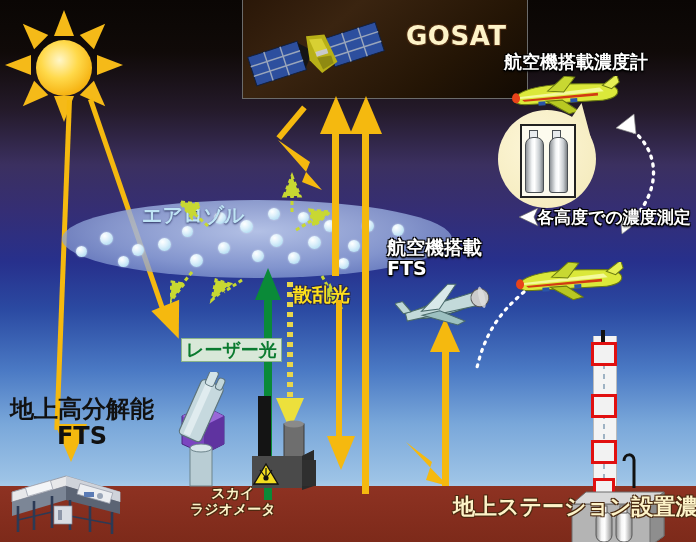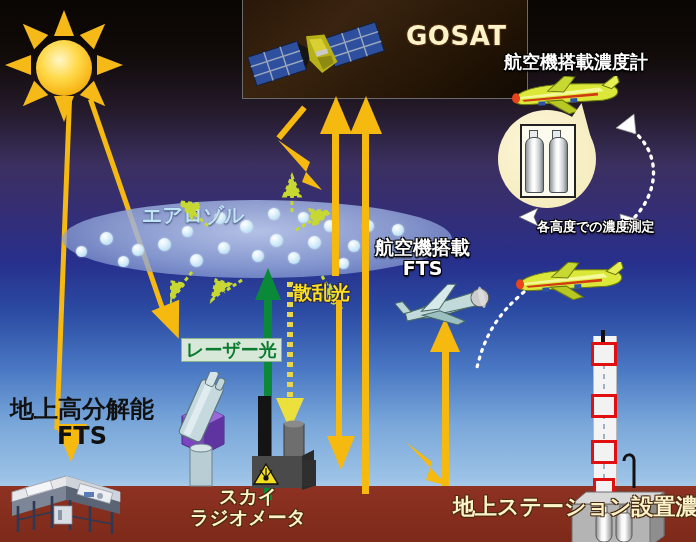--- a/index.html
+++ b/index.html
@@ -31,21 +31,21 @@
   #sun{left:10px;top:14px;width:108px;height:108px;}
   .sunray{position:absolute;width:0;height:0;border-left:10px solid transparent;
     border-right:10px solid transparent;border-bottom:26px solid #f5ba18;}
   #sundisc{position:absolute;left:26px;top:26px;width:56px;height:56px;border-radius:50%;
     background:radial-gradient(circle at 42% 36%,#fff6c8 0%,#ffd94a 38%,#f6b414 72%,#e09c07 100%);}
   
   .lbl{position:absolute;white-space:pre;line-height:1.12;font-weight:bold;}
   .wh{color:#ffffff;text-shadow:1px 1px 0 #000,-1px 1px 0 #000,1px -1px 0 #000,-1px -1px 0 #000,0 2px 2px #000;}
   .cream{color:#fdf3c8;text-shadow:1px 1px 0 #4a2a10,-1px 1px 0 #4a2a10,1px -1px 0 #4a2a10,-1px -1px 0 #4a2a10;padding-left:28px;}
   .blk{color:#111111;}
-  .ylw{color:#ffe01b;text-shadow:1px 1px 0 #2a2a50,-1px 1px 0 #2a2a50,1px -1px 0 #2a2a50,-1px -1px 0 #2a2a50;font-family:Liberation Mono, monospace;}
+  .ylw{color:#ffe01b;text-shadow:1px 1px 0 #2a2a50,-1px 1px 0 #2a2a50,1px -1px 0 #2a2a50,-1px -1px 0 #2a2a50;}
   .aero{color:#bfe4f5;text-shadow:0 1px 2px #2a3060;}
   .grnlbl{color:#0a7a2f;background:#d8e8d8;border:1px solid #8ab48a;padding:1px 4px;text-align:right;}
   
   .ray{position:absolute;background:#f5b90f;transform-origin:top left;}
   .arrowhead{position:absolute;width:0;height:0;}
   
   #aerosol{left:62px;top:200px;width:390px;height:78px;border-radius:50%;
      background:radial-gradient(ellipse at 50% 40%,rgba(190,205,238,.92) 0%,rgba(150,170,220,.82) 55%,rgba(110,135,200,.55) 100%);}
   .dot{position:absolute;border-radius:50%;
      background:radial-gradient(circle at 35% 30%,#ffffff 0%,#ddf0fb 40%,#9fd4ee 100%);
@@ -195,21 +195,21 @@
     <polygon points="2,2 46,52 26,44 34,24" fill="#f5b90f"></polygon>
   </svg>
 
   <div class="abs" style="left:336px;top:300px;width:6px;height:140px;background:#f5b90f;"></div>
   <div class="arrowhead" style="left:327px;top:436px;border-left:14px solid transparent;border-right:14px solid transparent;border-top:34px solid #f5b90f;"></div>
 
   <svg class="abs" style="left:404px;top:440px;" width="54" height="54" viewBox="0 0 54 54">
     <polygon points="2,2 44,46 22,40 28,22" fill="#f5b90f"></polygon>
   </svg>
 
-  <div class="lbl wh" style="left:375px;top:237px;font-size:19px;text-align:center;">航空機搭載
+  <div class="lbl wh" style="left:387px;top:237px;font-size:19px;">航空機搭載
 FTS</div>
   <svg class="abs" style="left:395px;top:278px;" width="96" height="58" viewBox="0 0 96 58">
     <g transform="rotate(-14 48 29)">
       <ellipse cx="48" cy="30" rx="34" ry="7" fill="#b9d6d6" stroke="#3c5a5a" stroke-width="1"></ellipse>
       <path d="M14 28 L86 24 L86 34 L14 34 Z" fill="#cfe4e4"></path>
       <polygon points="10,26 84,22 92,29 84,36 10,34" fill="#c3dada" stroke="#4a6a6a" stroke-width="1"></polygon>
       <polygon points="26,28 58,8 66,10 44,30" fill="#d8e9e9" stroke="#4a6a6a" stroke-width="1"></polygon>
       <polygon points="26,32 58,50 66,48 44,32" fill="#9cc0c0" stroke="#4a6a6a" stroke-width="1"></polygon>
       <polygon points="8,26 2,14 10,14 16,26" fill="#bcd6d6" stroke="#4a6a6a" stroke-width="1"></polygon>
       <circle cx="86" cy="29" r="9" fill="#cccccc" stroke="#555" stroke-width="1"></circle>
@@ -241,21 +241,21 @@
     <div class="cyl" style="left:3px;top:11px;height:54px;"></div>
     <div class="cyl" style="left:27px;top:11px;height:54px;"></div>
   </div>
 
   <svg class="abs dotarr" style="left:604px;top:108px;" width="72" height="130" viewBox="0 0 72 130">
     <path d="M22 18 C58 40, 58 84, 26 114" fill="none" stroke="#ffffff" stroke-width="3.4" stroke-dasharray="2 6" stroke-linecap="round"></path>
     <polygon points="30,6 12,20 32,26" fill="#ffffff" stroke="#888" stroke-width=".7"></polygon>
     <polygon points="18,126 36,112 16,106" fill="#ffffff" stroke="#888" stroke-width=".7"></polygon>
   </svg>
 
-  <div class="lbl wh" style="left:537px;top:220px;font-size:13px;">各高度での濃度測定</div>
+  <div class="lbl wh" style="left:537px;top:208px;font-size:17px;">各高度での濃度測定</div>
   <svg class="abs" style="left:518px;top:206px;" width="22" height="22" viewBox="0 0 22 22">
     <polygon points="1,11 20,2 16,11 20,20" fill="#ffffff" stroke="#666" stroke-width=".7"></polygon>
   </svg>
 
   <svg class="abs jet" style="left:512px;top:262px;" width="112" height="40" viewBox="0 0 112 40">
     <g transform="rotate(-4 56 20)">
       <path d="M6 20 C10 12, 26 8, 56 8 L92 10 C104 11,110 15,110 19 C110 24,102 27,90 27 L20 26 C10 26,6 23,6 20 Z" fill="#dbe83a" stroke="#6b7a10" stroke-width="1"></path>
       <path d="M12 18 L92 14 L96 18 L12 20 Z" fill="#f4fa9a"></path>
       <path d="M14 21 L90 19 L90 22 L16 23 Z" fill="#d23a12"></path>
       <polygon points="40,14 58,0 68,2 56,16" fill="#c8d832" stroke="#6b7a10" stroke-width="1"></polygon>
@@ -311,21 +311,21 @@
     <rect x="30" y="76" width="22" height="38" fill="#b9cdd4" stroke="#6d848c" stroke-width="1"></rect>
     <ellipse cx="41" cy="76" rx="11" ry="4" fill="#d8e6ea" stroke="#6d848c" stroke-width="1"></ellipse>
 
     <g transform="rotate(24 38 46)">
       <rect x="26" y="8" width="24" height="60" rx="4" fill="#c6d9de" stroke="#5d747c" stroke-width="1.2"></rect>
       <rect x="31" y="10" width="7" height="56" fill="#e8f2f4" opacity=".75"></rect>
       <rect x="30" y="-4" width="9" height="16" rx="3" fill="#d4e4e8" stroke="#5d747c" stroke-width="1"></rect>
       <rect x="41" y="0" width="7" height="12" rx="3" fill="#c2d6da" stroke="#5d747c" stroke-width="1"></rect>
     </g>
   </svg>
-  <div class="lbl cream" style="left:162px;top:486px;font-size:19px;text-align:center;">スカイ
+  <div class="lbl cream" style="left:162px;top:486px;font-size:14px;text-align:center;">スカイ
 ラジオメータ</div>
 
   <svg class="abs" id="lidar" viewBox="0 0 76 96">
     <rect x="10" y="0" width="13" height="64" fill="#141414"></rect>
     <rect x="36" y="28" width="20" height="40" fill="#6e6e6e" stroke="#3a3a3a" stroke-width="1"></rect>
     <ellipse cx="46" cy="28" rx="10" ry="3.5" fill="#8a8a8a"></ellipse>
     <polygon points="4,60 54,60 66,54 66,90 4,90" fill="#3d3d3d"></polygon>
     <polygon points="54,60 66,54 66,90 54,94" fill="#2a2a2a"></polygon>
     <rect x="4" y="60" width="50" height="32" fill="#4a4a4a"></rect>
     <rect x="54" y="64" width="14" height="26" fill="#2f2f2f"></rect>

